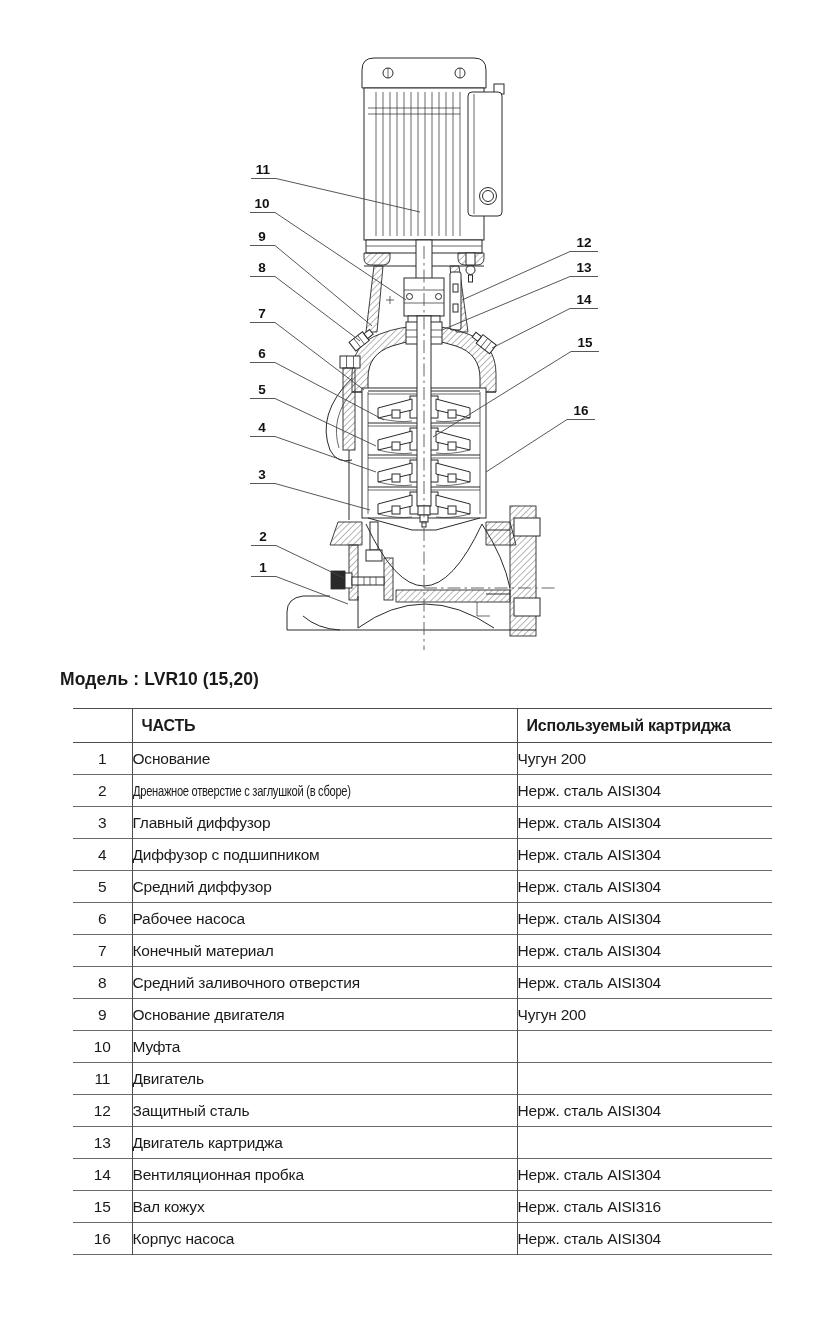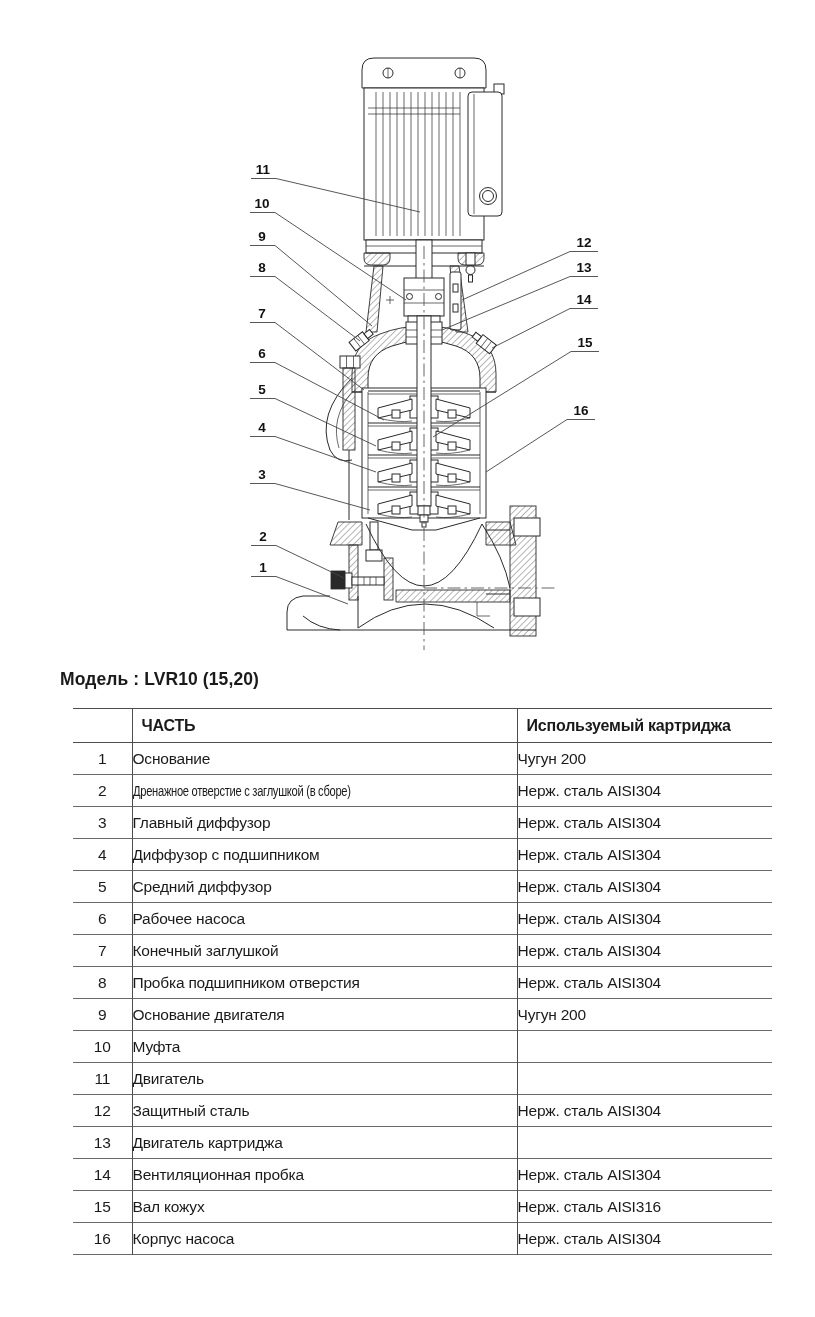--- a/index.html
+++ b/index.html
@@ -273,26 +273,26 @@
           <td class="part-cell"><span class="txt">Средний диффузор</span></td>
           <td class="mat-cell"><span class="txt">Нерж. сталь AISI304</span></td>
         </tr>
         <tr>
           <td class="num-cell">6</td>
           <td class="part-cell"><span class="txt">Рабочее насоса</span></td>
           <td class="mat-cell"><span class="txt">Нерж. сталь AISI304</span></td>
         </tr>
         <tr>
           <td class="num-cell">7</td>
-          <td class="part-cell"><span class="txt">Конечный заглушкой</span></td>
+          <td class="part-cell"><span class="txt">Конечный материал</span></td>
           <td class="mat-cell"><span class="txt">Нерж. сталь AISI304</span></td>
         </tr>
         <tr>
           <td class="num-cell">8</td>
-          <td class="part-cell"><span class="txt">Пробка подшипником отверстия</span></td>
+          <td class="part-cell"><span class="txt">Средний заливочного отверстия</span></td>
           <td class="mat-cell"><span class="txt">Нерж. сталь AISI304</span></td>
         </tr>
         <tr>
           <td class="num-cell">9</td>
           <td class="part-cell"><span class="txt">Основание двигателя</span></td>
           <td class="mat-cell"><span class="txt">Чугун 200</span></td>
         </tr>
         <tr>
           <td class="num-cell">10</td>
           <td class="part-cell"><span class="txt">Муфта</span></td>

